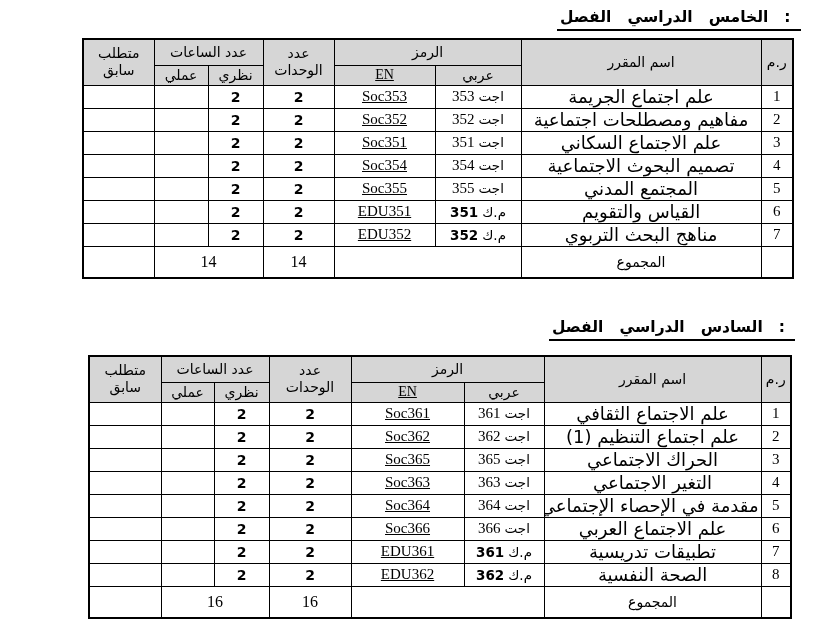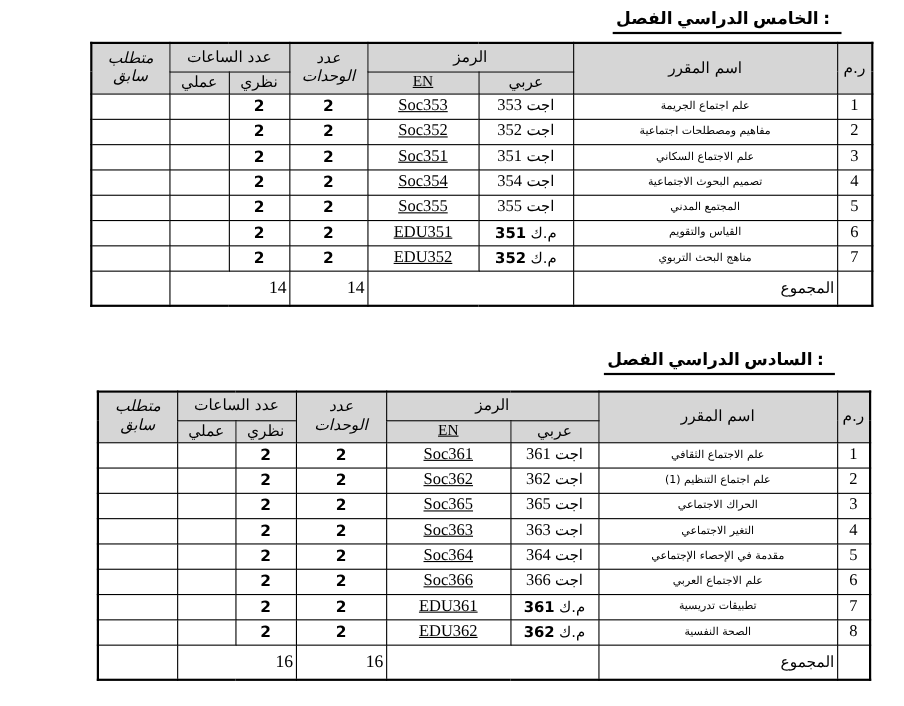--- a/index.html
+++ b/index.html
@@ -11,21 +11,21 @@
     position: relative;
     overflow: hidden;
   }
   .page { position: absolute; inset: 0; }
 
   
   .sem-title {
     position: absolute;
     display: flex;
     direction: ltr;
-    gap: 4px;
+    gap: 16px;
     font-weight: bold;
     font-size: 15.5px;
     line-height: 1.15;
     border-bottom: 2px solid #000;
     padding: 0 10px 2px 3px;
   }
   #title-5 { top: 9px;   left: 557px; }
   #title-6 { top: 319px; left: 549px; }
 
   
@@ -49,36 +49,36 @@
   }
   .plan thead th {
     background: #d6d6d6;
     font-weight: normal;
     font-size: 14px;
     line-height: 1.2;
   }
   .plan thead tr.h1 th { height: 26px; }
   .plan thead tr.h2 th { height: 20px; margin-left: 24px; }
   .plan tbody td { height: 23px; }
-  .plan tr.total-row td { height: 32px; text-align: right; }
-
-  .two-line { line-height: 1.25; font-style: italic; }
+  .plan tr.total-row td { height: 32px; }
+
+  .two-line { line-height: 1.25; }
 
   .c-en, .en-head {
     font-family: "Liberation Serif", serif;
     font-size: 15px;
     text-decoration: underline;
   }
   .c-rm {
     font-family: "Liberation Serif", serif;
     font-size: 15px;
   }
   .c-name {
     text-align: right;
-    font-size: 10px;
+    font-size: 18px;
     padding-right: 4px;
   }
   .c-ar { font-size: 13.5px; margin-top: 24px; }
   .c-ar > span:first-child { margin-left: 4px; }
   .c-ar .serif {
     font-family: "Liberation Serif", serif;
     font-size: 15px;
   }
   .c-ar .sans {
     font-family: "DejaVu Sans", sans-serif;

